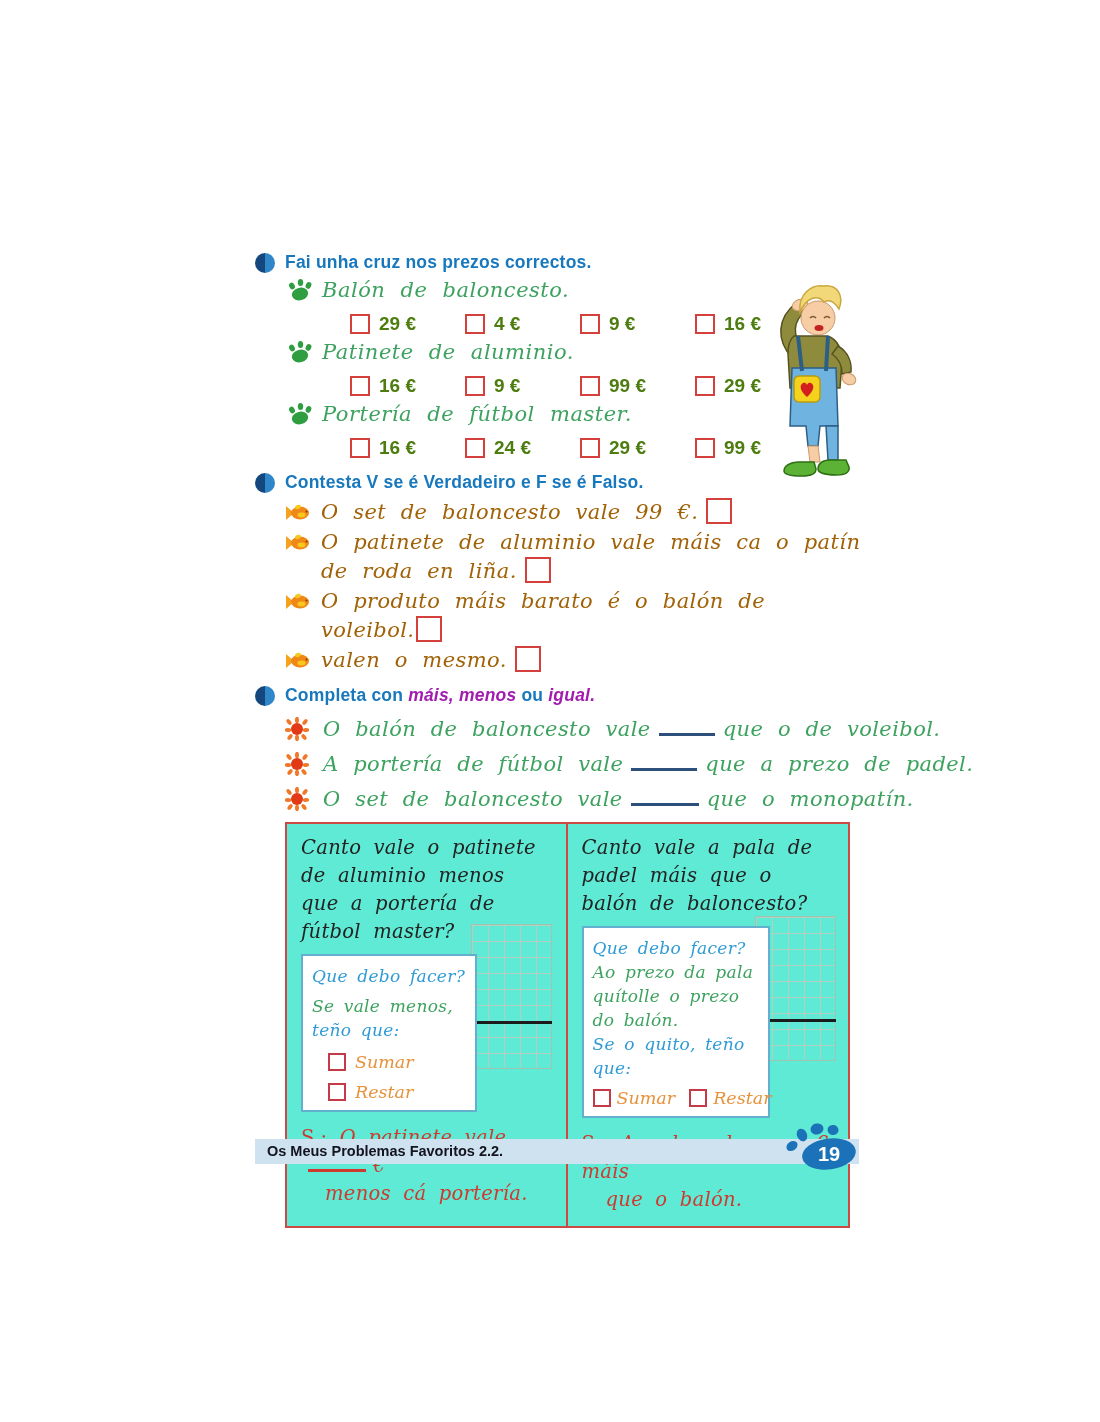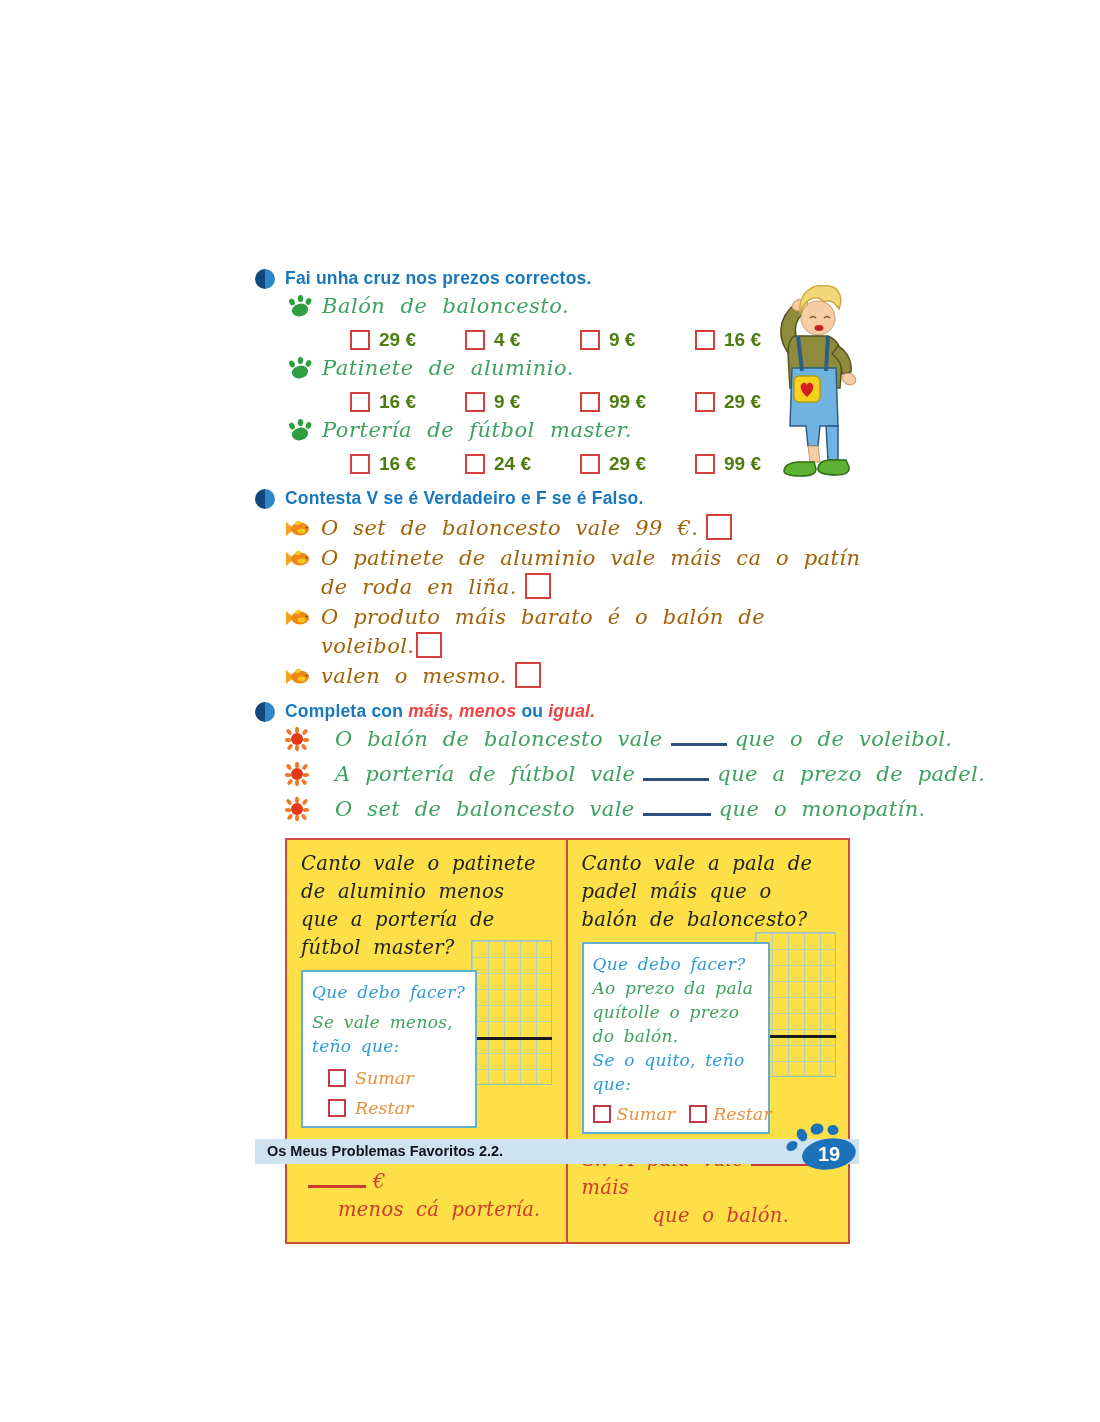--- a/index.html
+++ b/index.html
@@ -1,25 +1,25 @@
 <!DOCTYPE html>
 <html><head>
 <meta charset="utf-8">
 <style>
   * { margin:0; padding:0; box-sizing:border-box; }
   body { background:#ffffff; font-family:"Liberation Sans", sans-serif; }
   .page { position:relative; width:1100px; height:1422px; background:#fff; overflow:hidden; }
-  .content { position:absolute; left:255px; top:268px; width:610px; }
+  .content { position:absolute; left:255px; top:252px; width:610px; }
 
   
   .sec-head { display:flex; align-items:center; gap:10px; margin-bottom:5px; }
   .bullet { width:20px; height:20px; border-radius:50%;
             background:linear-gradient(90deg,#14477d 50%,#2f86c9 50%); flex:0 0 auto; }
   .sec-title { font-size:17.5px; font-weight:bold; color:#1878be; letter-spacing:.2px; }
-  .sec-title .red-it { color:#ef4444; font-style:italic; }
+  .sec-title .red-it { color:#a21caf; font-style:italic; }
 
   
   .cursive { font-family:"DejaVu Serif", serif; font-style:italic; }
   .green-t { color:#3da25f; }
   .item-row { display:flex; gap:8px; margin-left:32px; height:30px; }
   .item-label { font-size:21px; letter-spacing:.5px; word-spacing:.38em; }
   .icon { flex:0 0 auto; display:inline-flex; }
 
   
   .price-row { display:flex; margin-left:95px; height:32px; align-items:center; }
@@ -28,27 +28,27 @@
   .price { font-size:19px; font-weight:bold; color:#4d7c0f; }
 
   
   .tf-item { display:flex; gap:10px; margin-left:30px; align-items:flex-start; margin-bottom:1px; }
   .tf-text { font-size:21px; letter-spacing:.4px; word-spacing:.36em; line-height:29px; color:#a16207; }
   .ansbox { display:inline-block; width:26px; height:26px; border:2px solid #d5403c;
             vertical-align:-5px; margin-left:8px; background:#fff; }
   .tf-item .icon { margin-top:4px; }
 
   
-  .cp-item { display:flex; gap:26px; margin-left:30px; height:35px; }
+  .cp-item { display:flex; gap:14px; margin-left:30px; align-items:center; height:35px; }
   .cp-text { font-size:21px; letter-spacing:.4px; word-spacing:.36em; color:#3da25f; white-space:nowrap; }
   .blank { display:inline-block; width:56px; border-bottom:3px solid #2c4f7c; height:18px;
            margin:0 8px; vertical-align:baseline; }
 
   
-  .calc-table { width:565px; margin-left:30px; margin-top:6px; border:2px solid #cc4a42; display:flex; background:#fde047; }
+  .calc-table { width:565px; margin-left:30px; margin-top:6px; border:2px solid #cc4a42; display:flex; background:#5eead4; }
   .calc-cell { width:50%; padding:10px 12px 12px 14px; position:relative; }
   .calc-cell.left { border-right:2px solid #cc4a42; }
   .q-text { font-size:19.5px; color:#222; line-height:28px; letter-spacing:.3px; word-spacing:.3em; }
   .hint-box { border:2px solid #62b0cd; margin-top:8px; padding:8px 9px; background:#fff; position:relative; z-index:2; }
   .calc-cell.left .hint-box { width:176px; min-height:148px; }
   .calc-cell.right .hint-box { width:188px; min-height:152px; }
   .hint-line { font-size:17px; letter-spacing:.3px; word-spacing:.22em; line-height:24px; }
   .blue-t { color:#2e9bd6; }
   .orange-t { color:#e8923c; }
   .opt-row { display:flex; align-items:center; gap:9px; margin:10px 0 0 16px; }
@@ -60,21 +60,21 @@
   .calc-cell.right .grid-wrap { right:12px; top:92px; }
   .grid { width:81px; height:145px; border:1px solid #9fc4b2;
           background-image:linear-gradient(#b2cfc0 1px, transparent 1px),
                            linear-gradient(90deg,#b2cfc0 1px, transparent 1px);
           background-size:16px 16px; }
   .sum-line { position:absolute; left:-12px; right:0; height:3px; background:#1b1b1b; }
   .calc-cell.left .sum-line { top:97px; }
   .calc-cell.right .sum-line { top:103px; }
   .sol { margin-top:12px; color:#cf3a30; font-size:19.5px; letter-spacing:.3px; word-spacing:.3em; line-height:28px; }
   .sol .sblank { display:inline-block; width:58px; border-bottom:3px solid #cf3a30; height:16px; margin:0 7px; }
-  .sol-line2 { margin-left:24px;text-align:center; }
+  .sol-line2 { margin-left:24px; }
   .sol-prefix { font-style:normal; font-family:"DejaVu Serif", serif; }
 
   
   .footer-bar { position:absolute; left:255px; top:1139px; width:604px; height:25px;
                 background:#cfe2f0; }
   .footer-title { font-size:14.5px; font-weight:bold; color:#14141e; line-height:25px; padding-left:12px; }
   .page-paw { position:absolute; left:782px; top:1122px; }
 
   .boy { position:absolute; left:750px; top:276px; }
 </style>

